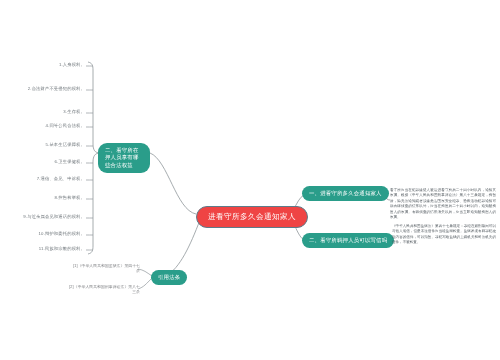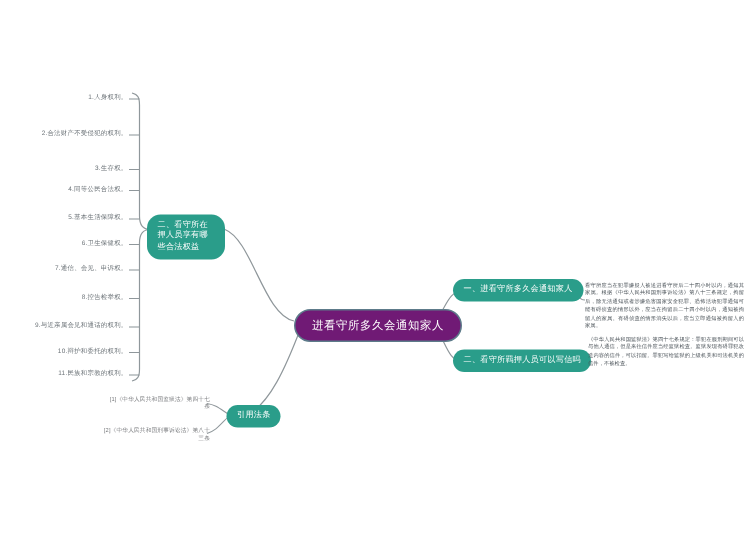--- a/index.html
+++ b/index.html
@@ -9,21 +9,21 @@
     font-family:"Liberation Sans","DejaVu Sans",sans-serif;
     overflow:hidden;
     position:relative;
   }
   #canvas{position:absolute;left:0;top:0;width:500px;height:360px;}
   svg.links{position:absolute;left:0;top:0;width:500px;height:360px;pointer-events:none;}
 
   
   .root-node{
     position:absolute;
-    background:#701a75;
+    background:#ef4444;
     color:#ffffff;
     border:1px solid #5d7b8a;
     border-radius:11px;
     font-size:7.6px;
     letter-spacing:.4px;
     line-height:1;
     padding:6px 11px;
     white-space:nowrap;
     box-sizing:border-box;
   }

